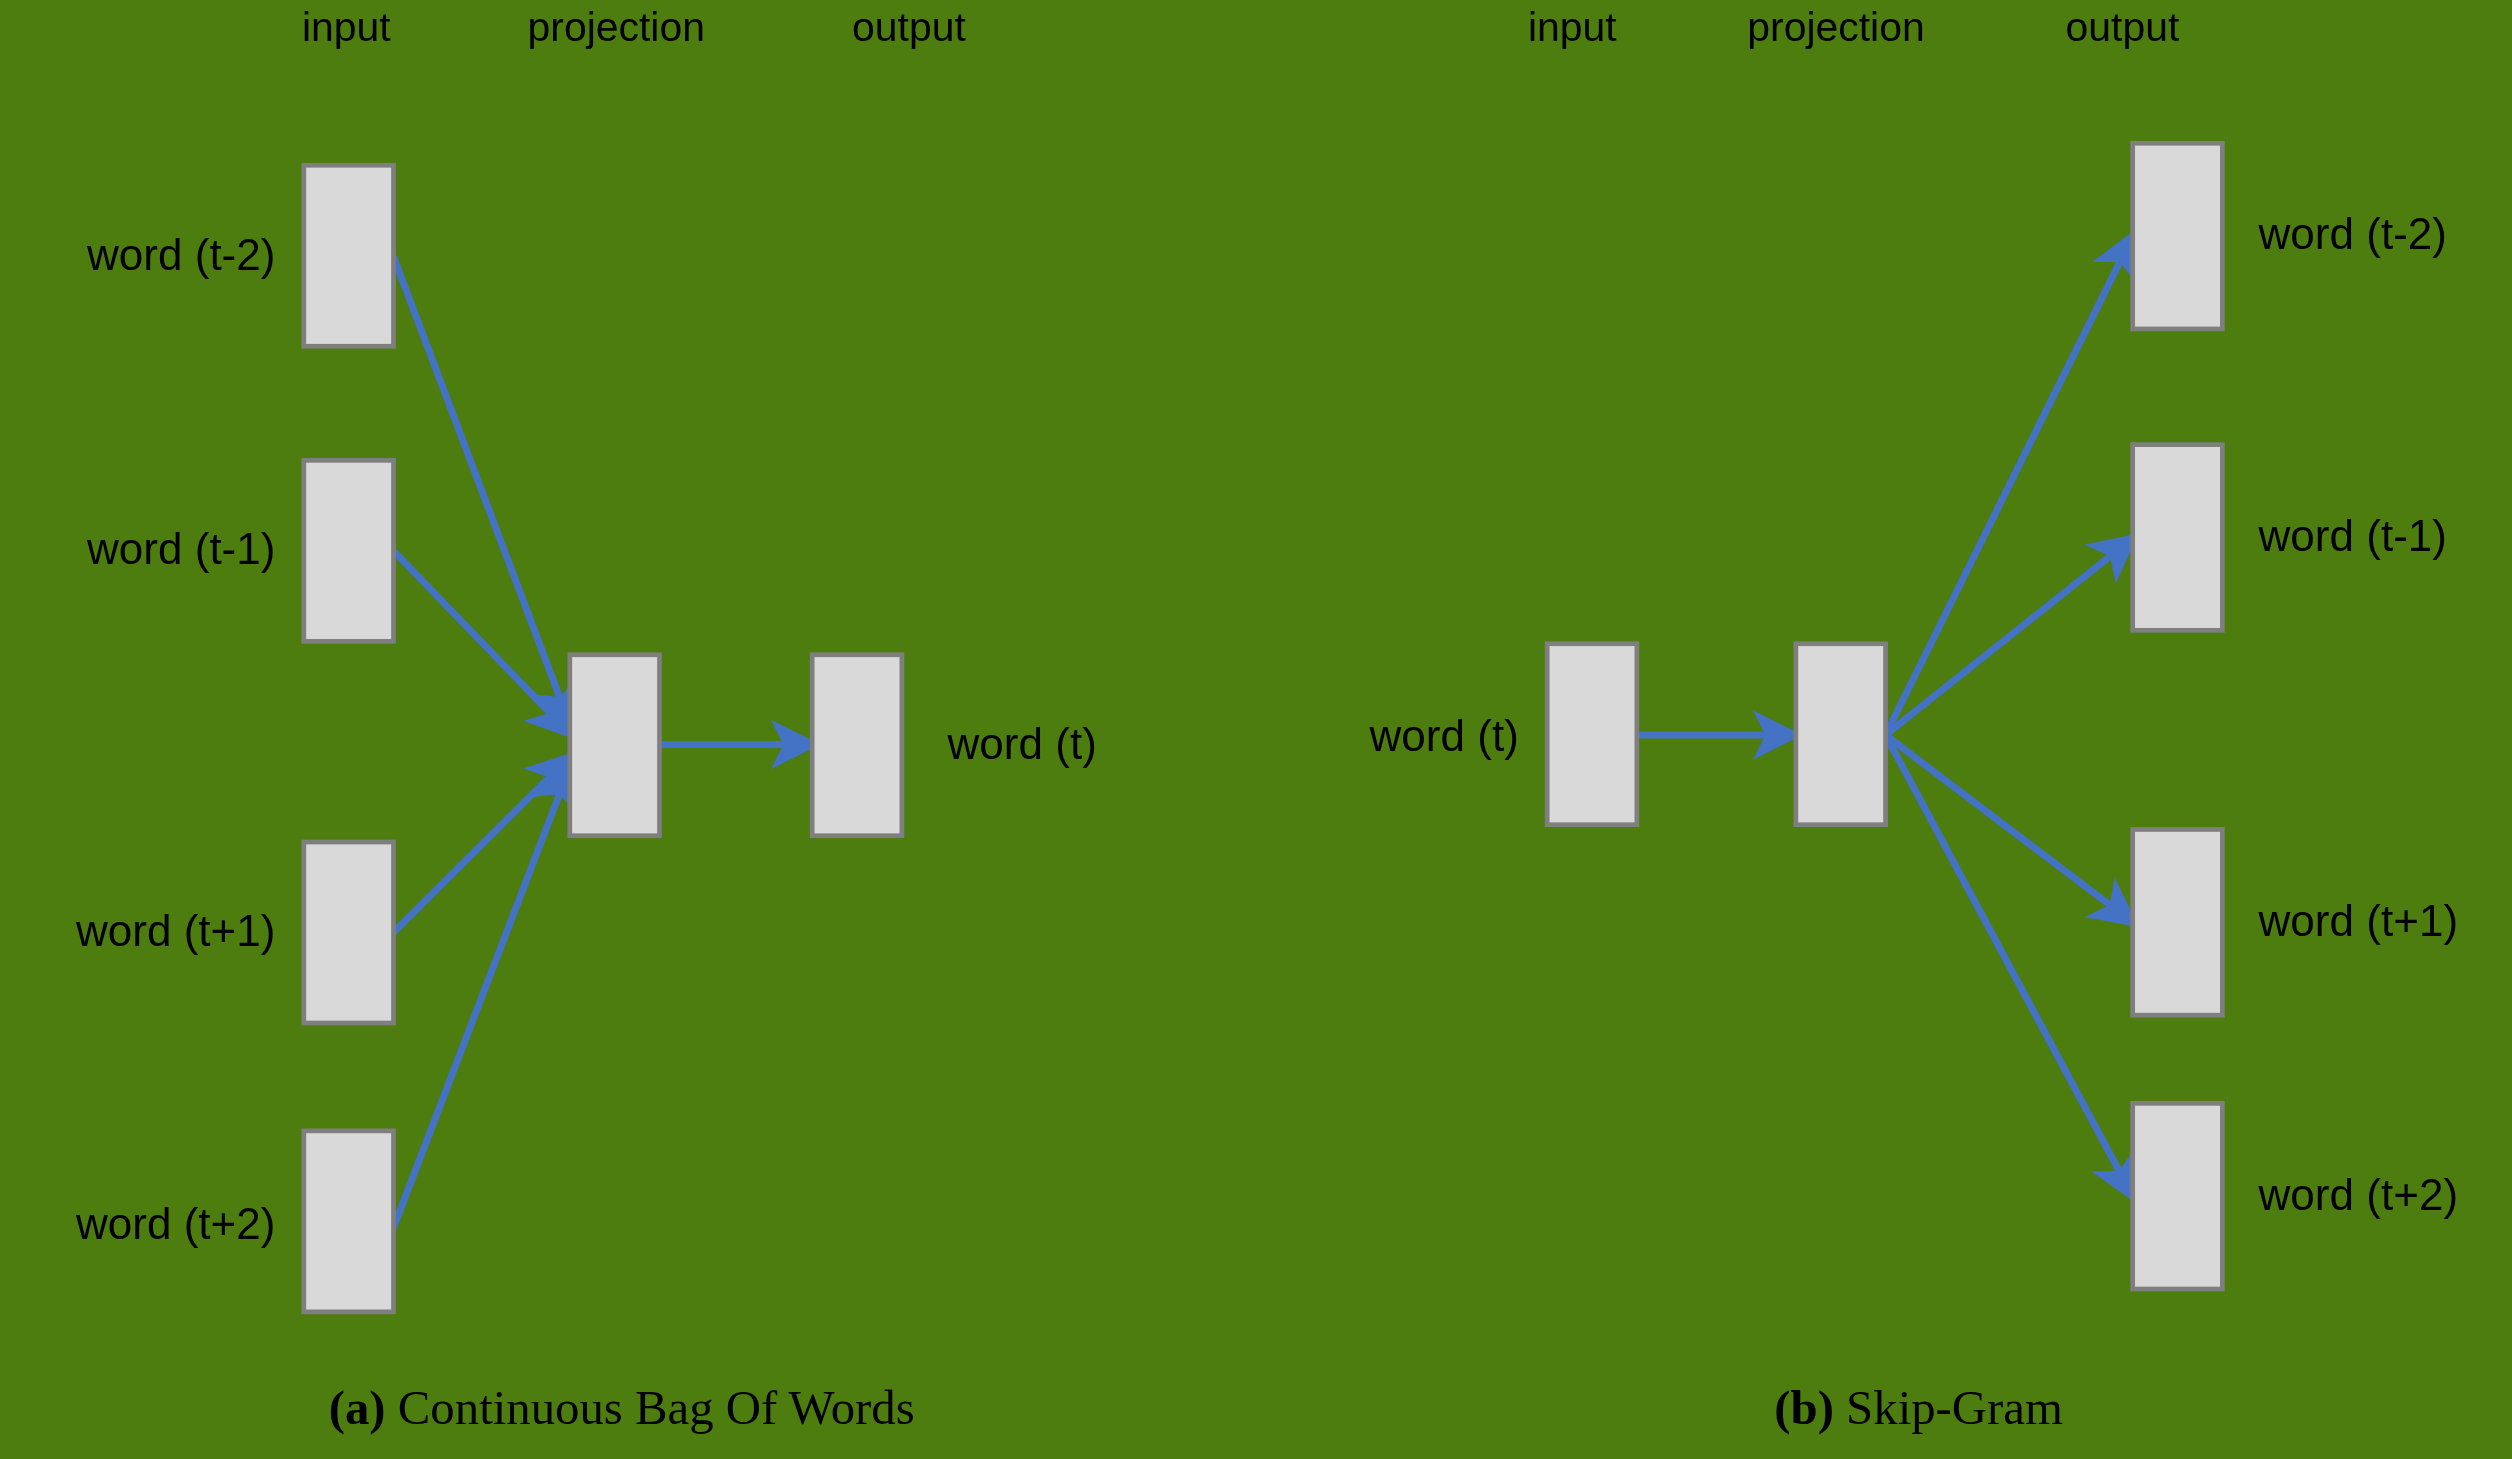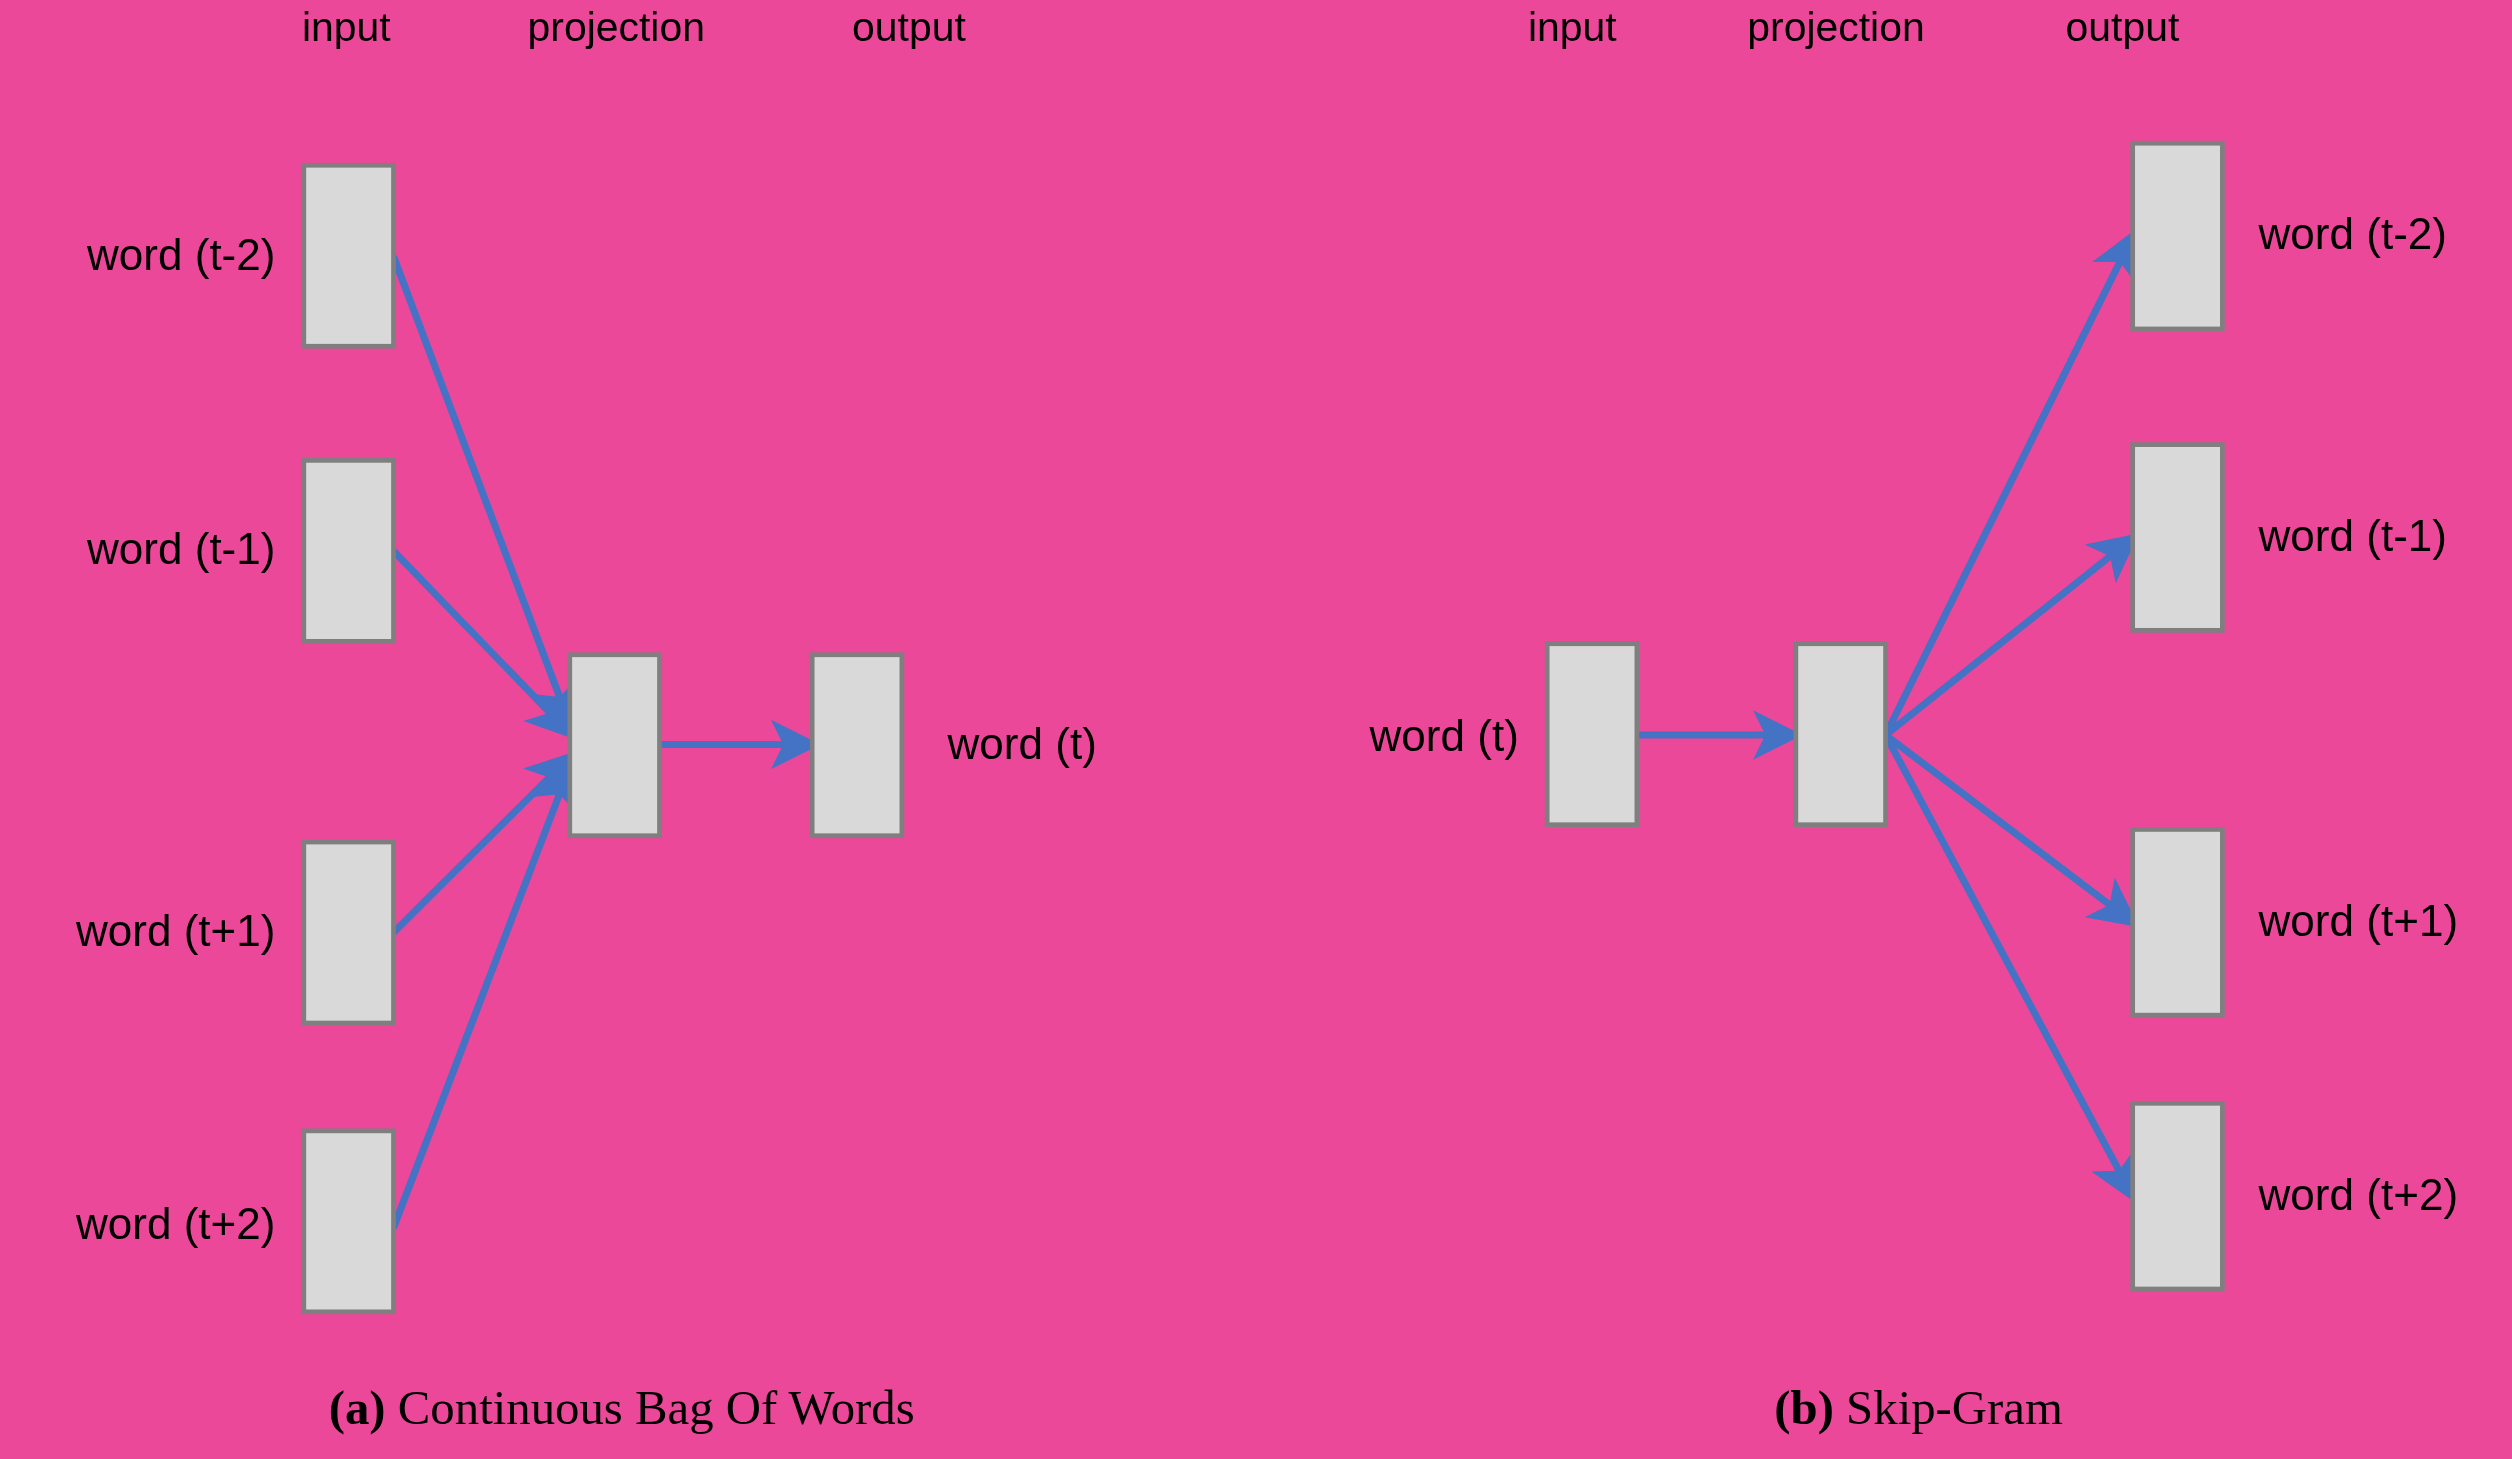--- a/index.html
+++ b/index.html
@@ -11,21 +11,21 @@
     width: 2512px;
     height: 1459px;
     overflow: hidden;
     font-family: "Liberation Sans", sans-serif;
     color: #000000;
   }
   #stage {
     position: relative;
     width: 2512px;
     height: 1459px;
-    background: #ec4899;
+    background: #4d7c0f;
   }
   svg.diagram-svg {
     position: absolute;
     left: 0;
     top: 0;
     width: 2512px;
     height: 1459px;
     display: block;
   }
   .col-header {

